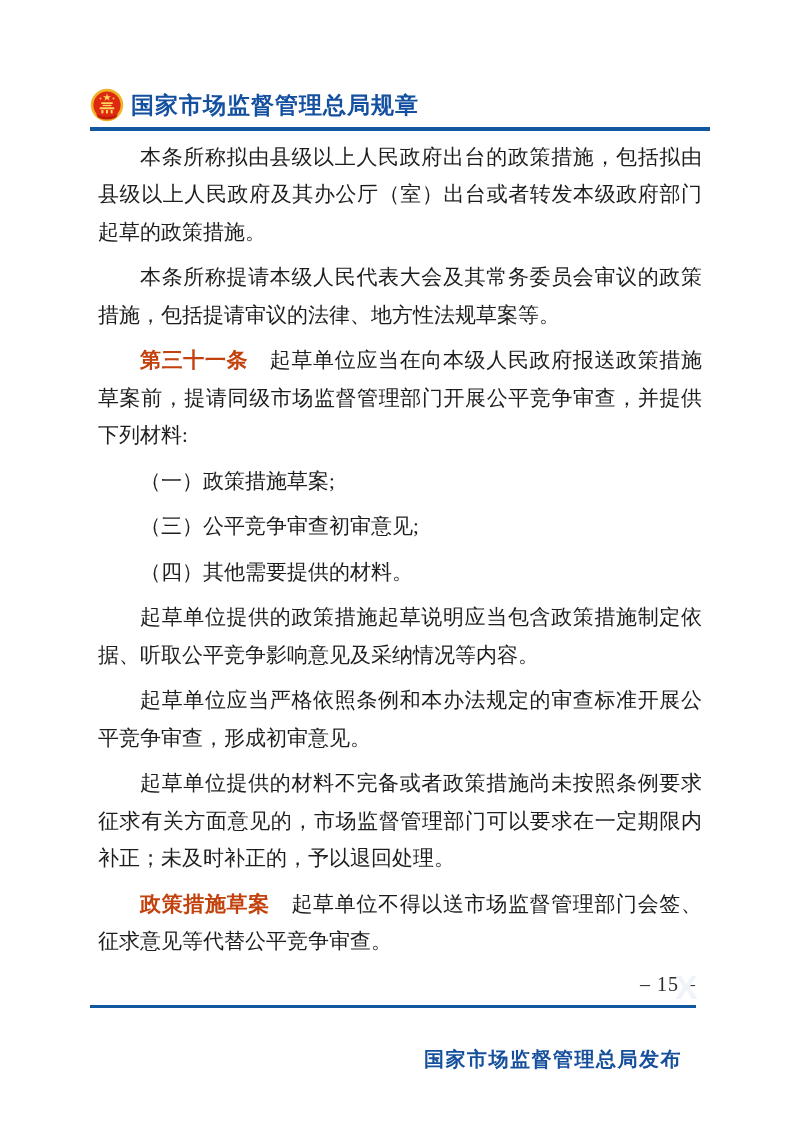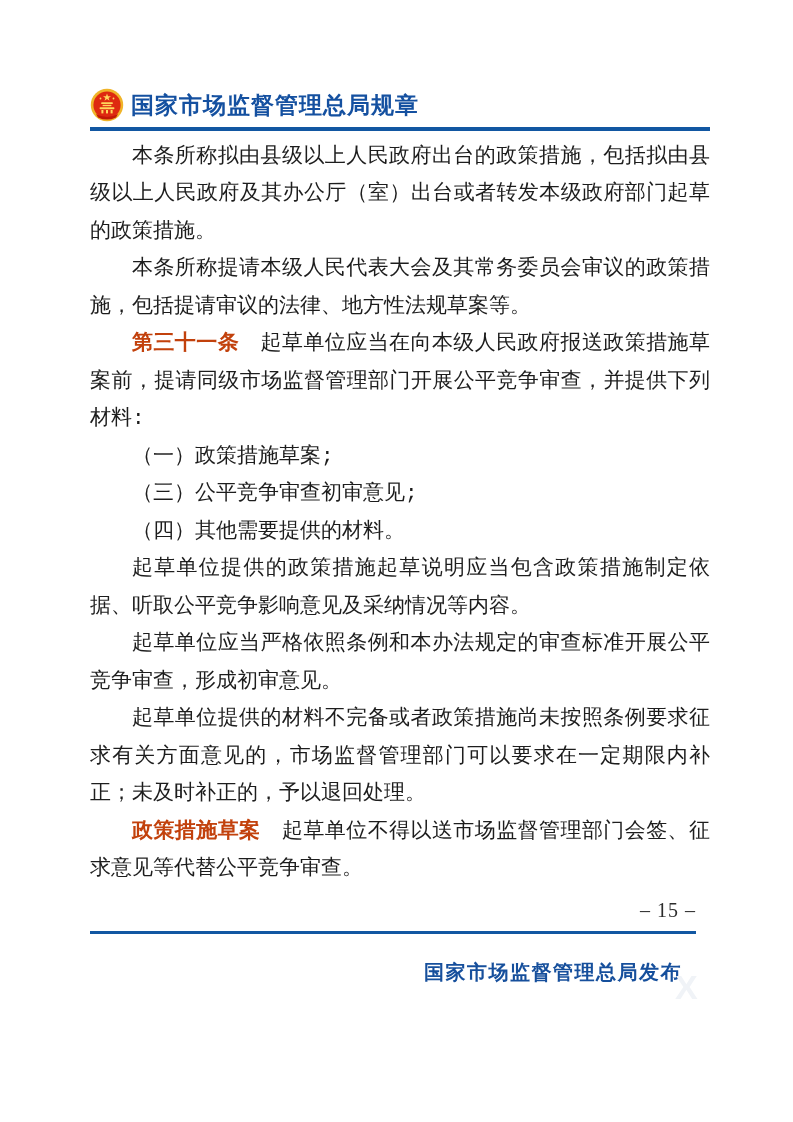--- a/index.html
+++ b/index.html
@@ -47,41 +47,40 @@
   
   .doc-body {
     margin-top: 7px;
     font-size: 21px;
     line-height: 37.5px;
     color: #1d1d1d;
     text-align: justify;
   }
   .doc-body p {
     text-indent: 2em;
-    margin: 0;
-    font-family: Liberation Mono, monospace;
+    margin: 8px;
   }
   .doc-body strong {
     font-weight: bold;
     color: #c2410c;
   }
 
   
   .page-number {
     margin-top: 7px;
     text-align: right;
     padding-right: 14px;
     font-size: 20px;
     line-height: 30px;
     color: #2c2c2c;
     letter-spacing: 1px;
   }
   .rule-bottom { margin-top: 6px; width: 606px; }
   .footer {
-    margin-top: 25px;
+    margin-top: 38px;
     text-align: right;
     padding-right: 28px;
     font-family: "Liberation Sans", "DejaVu Sans", sans-serif;
     font-weight: bold;
     font-size: 20px;
     letter-spacing: 1.5px;
     color: #164f9c;
   }
 
   .watermark-x {

